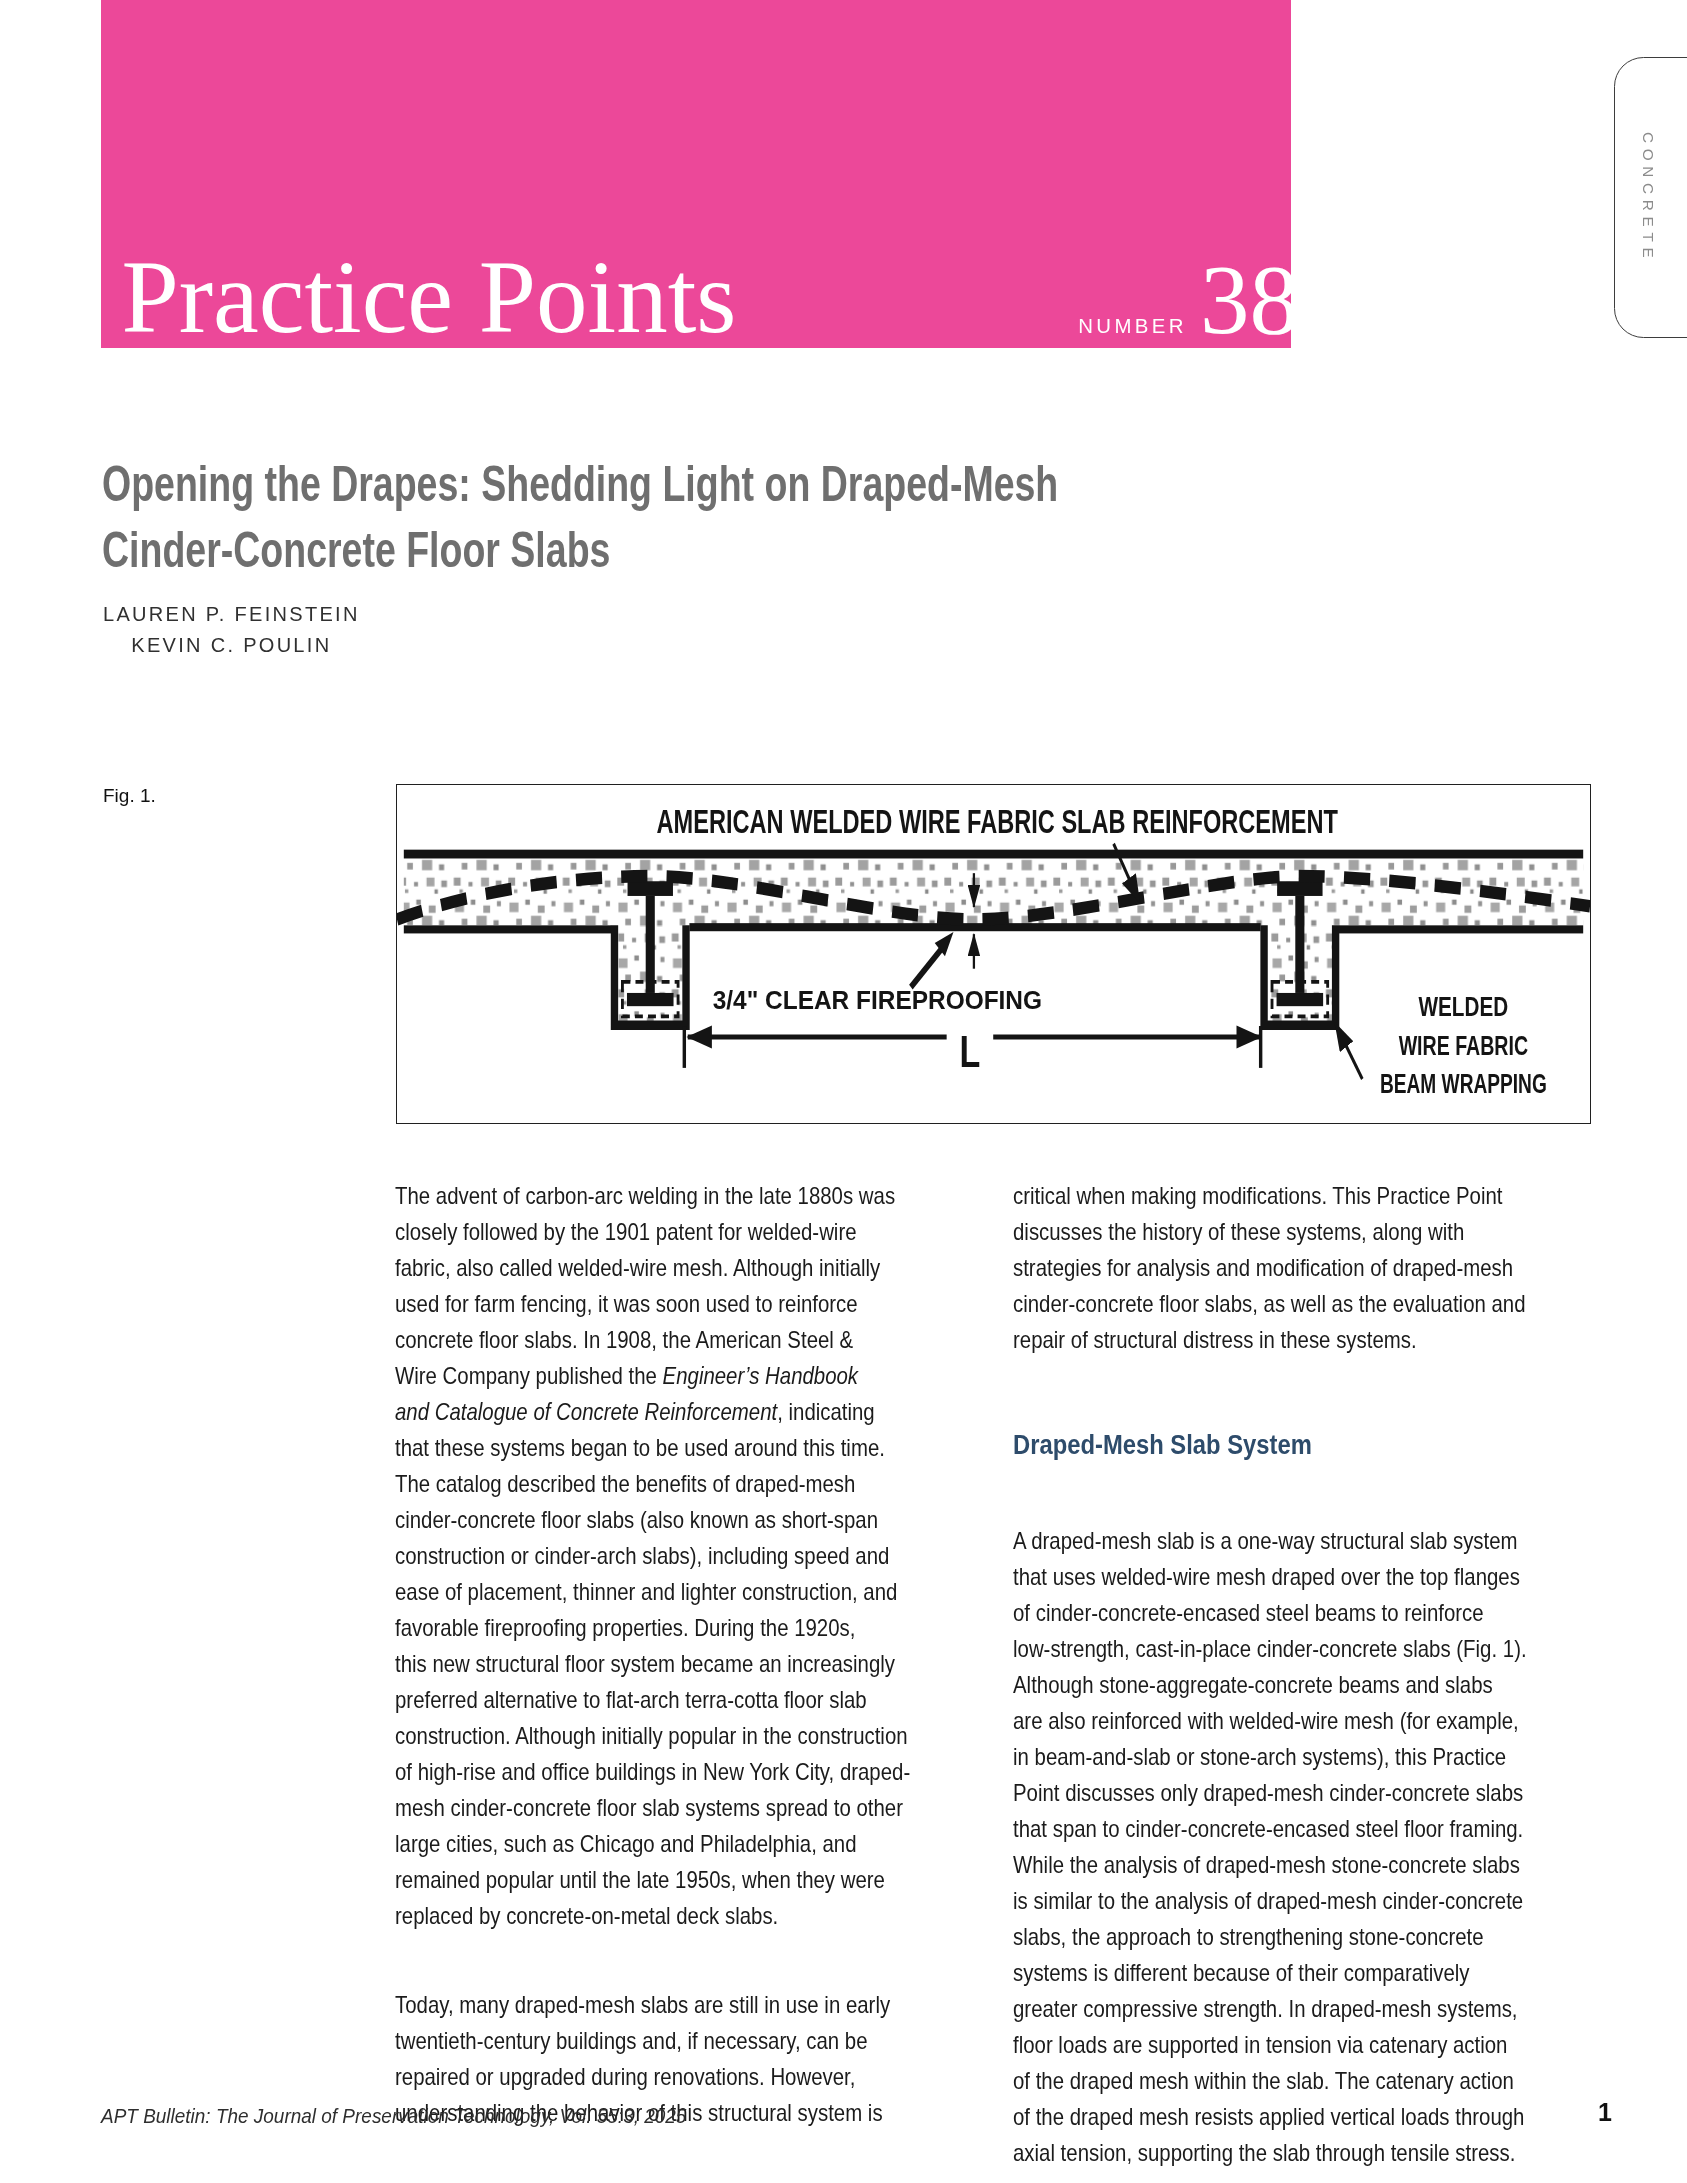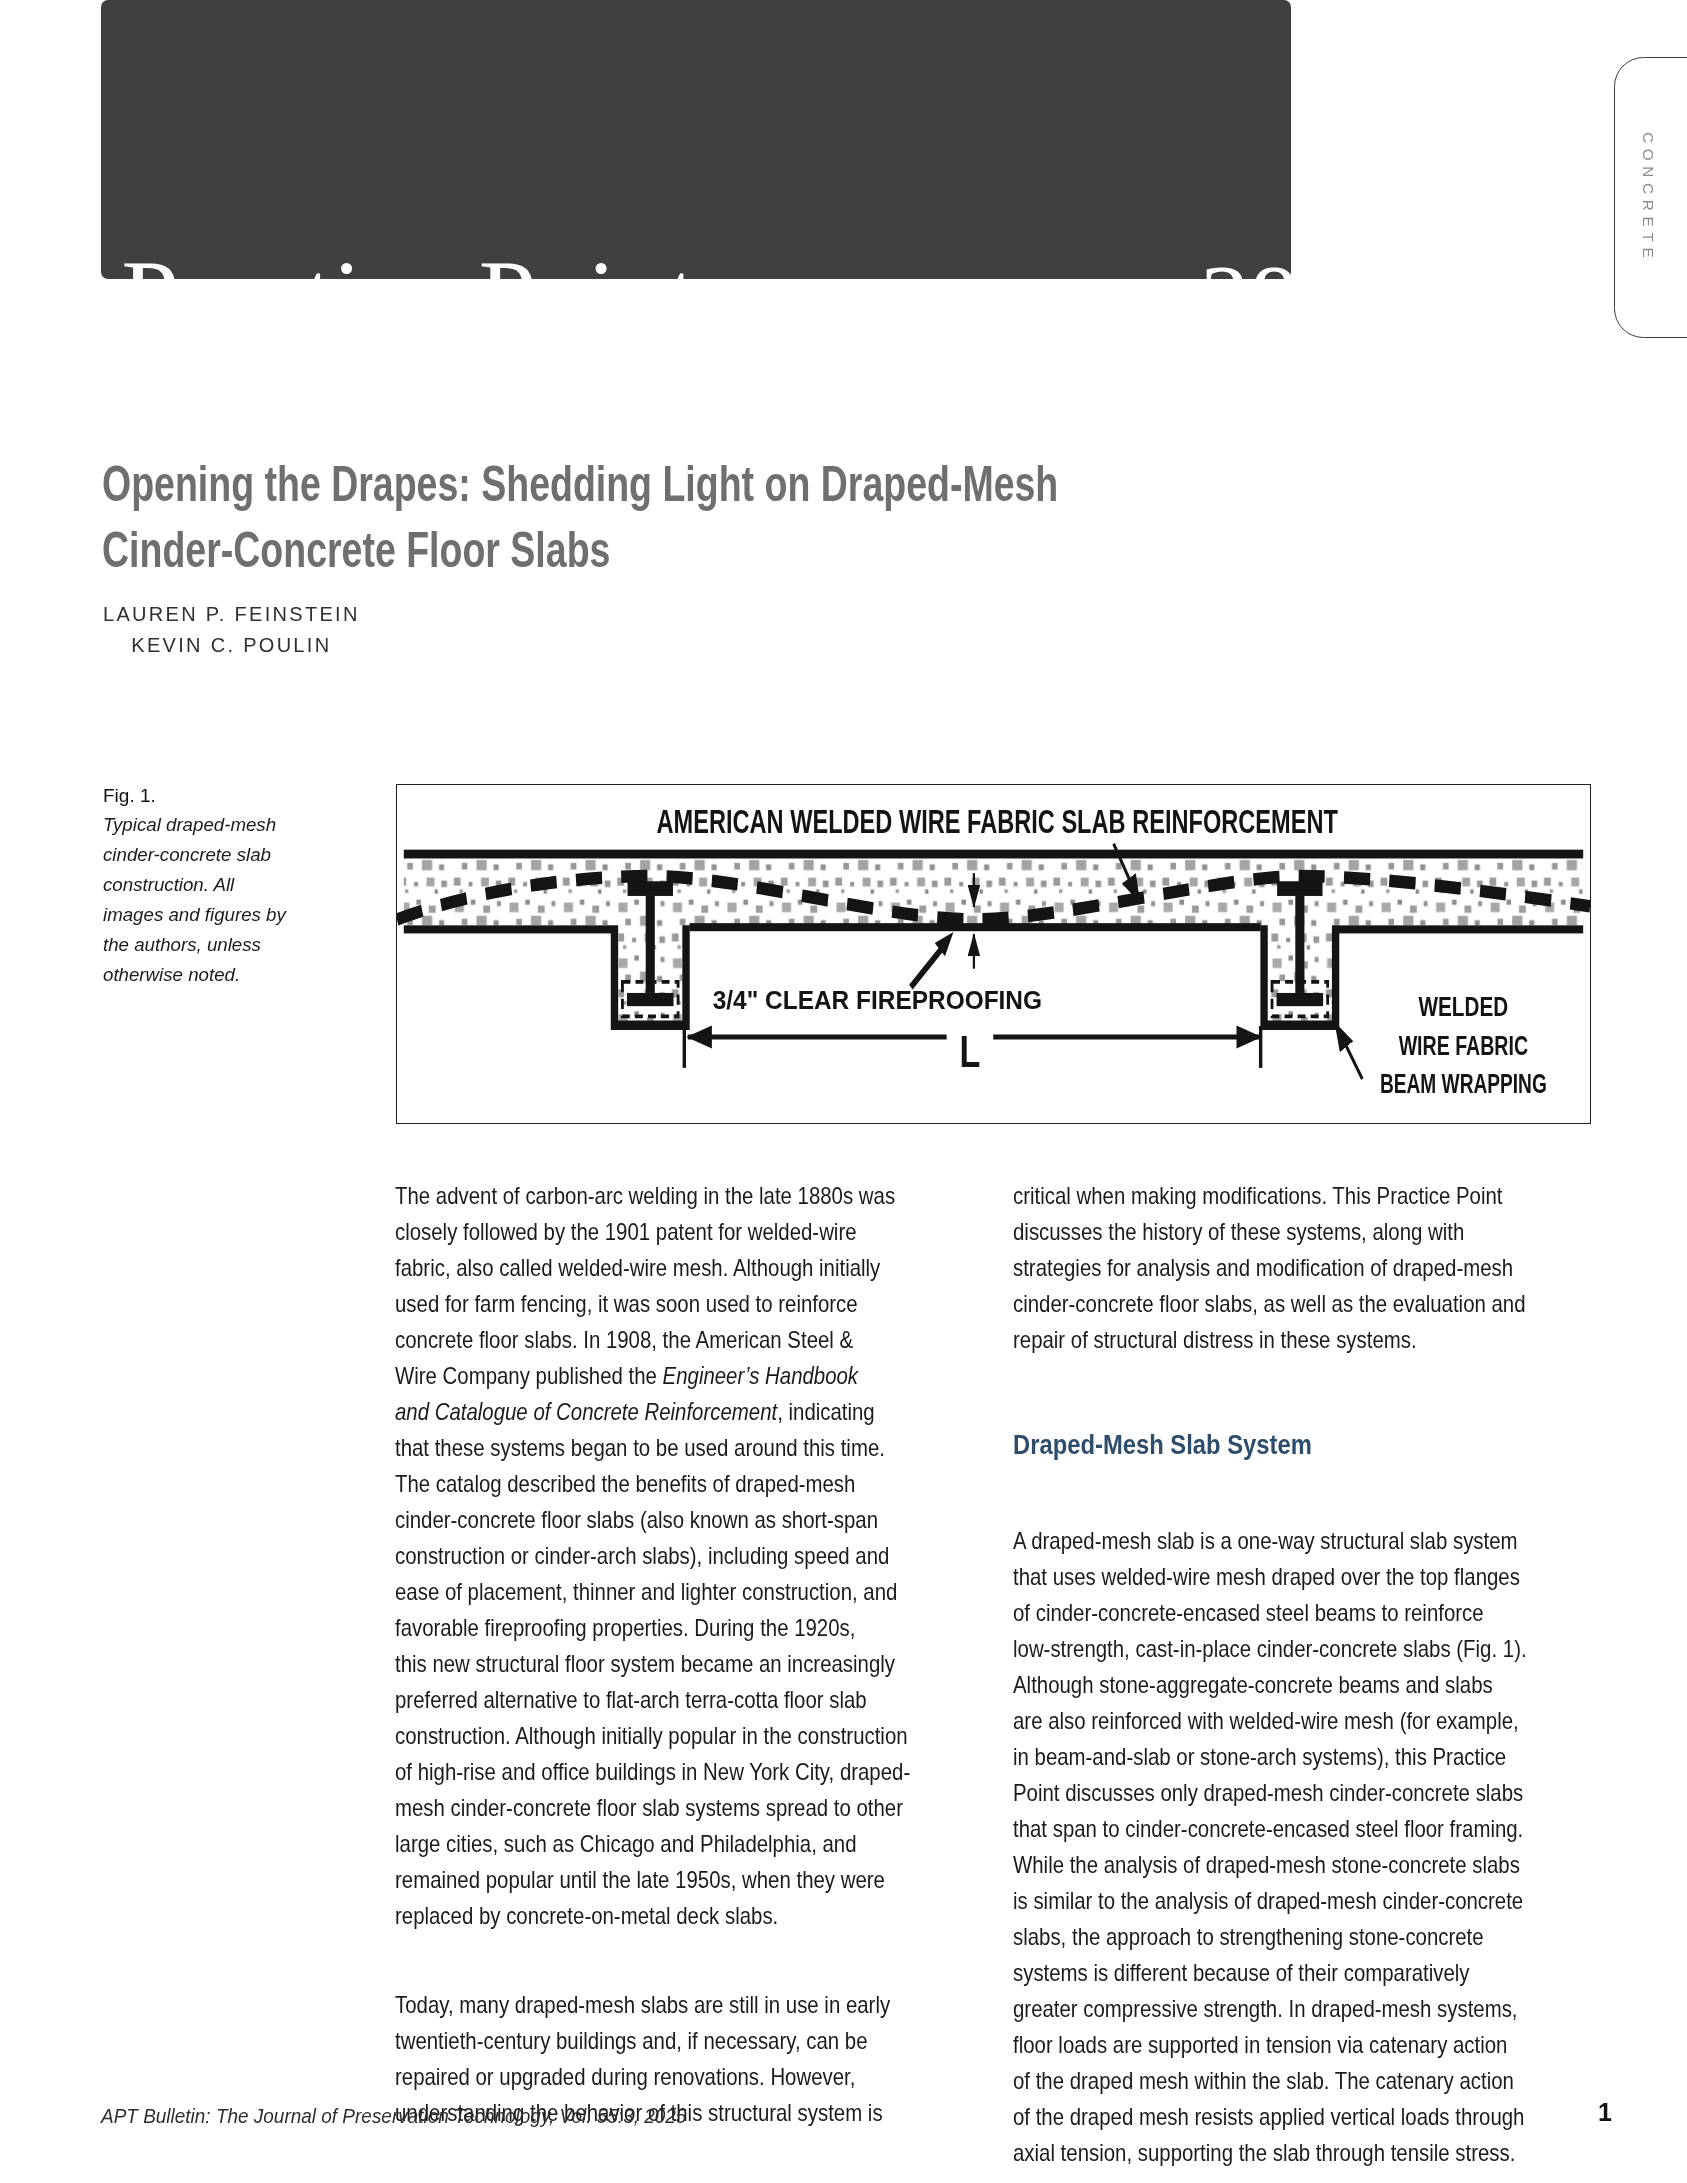--- a/index.html
+++ b/index.html
@@ -1,21 +1,21 @@
 <!DOCTYPE html>
 <html style="font-size:9px"><head>
 <meta charset="utf-8">
 <style>
   * { margin:0; padding:0; box-sizing:border-box; }
   html,body { width:1687px; height:2183px; }
   body { position:relative; background:#ffffff; overflow:hidden;
          font-family:"Liberation Sans", sans-serif; color:#1b1b1b; }
 
   
-  .banner { position:absolute; left:101px; top:0; width:1190px; height:279px; background:#404040;border-radius:7px; }
+  .banner { position:absolute; left:101px; top:0; width:1190px; height:348px; background:#ec4899; }
   .banner-title { position:absolute; left:20.4px; top:246px; font-family:"Liberation Serif", serif;
                   font-size:103px; line-height:1; color:#fff; white-space:nowrap; }
   .issue { position:absolute; right:-8px; top:250px; display:flex; align-items:baseline; gap:13px;
            color:#fff; line-height:1; }
   .issue-label { font-size:20.4px; letter-spacing:3.4px; }
   .issue-num { font-family:"Liberation Serif", serif; font-size:99px; }
 
   
   .tab { position:absolute; left:1614px; top:57px; width:147px; height:281px;
          border:1.1px solid #3d3d3d; border-radius:29.5px; background:#fff; }
@@ -74,26 +74,20 @@
 
 <div class="article-title">Opening the Drapes: Shedding Light on Draped-Mesh
 Cinder-Concrete Floor Slabs</div>
 <div class="authors">
   <div>LAUREN P. FEINSTEIN</div>
   <div>KEVIN C. POULIN</div>
 </div>
 
 <div class="fig-caption">
   <div class="fig-caption-label">Fig. 1.</div>
-  <div class="fig-caption-text">Typical draped-mesh
-cinder-concrete slab
-construction. All
-images and figures by
-the authors, unless
-otherwise noted.</div>
 </div>
 
 <div class="figure-box">
   <svg viewBox="0 0 2101 460" preserveAspectRatio="none">
     <defs>
       <pattern id="speck" width="96" height="76" patternUnits="userSpaceOnUse">
         <rect width="96" height="76" fill="#ffffff"></rect>
         <rect x="6" y="8" width="16" height="13" fill="#a8a8a8"></rect>
         <rect x="34" y="4" width="8" height="7" fill="#8d8d8d"></rect>
         <rect x="56" y="12" width="12" height="10" fill="#9d9d9d"></rect>

